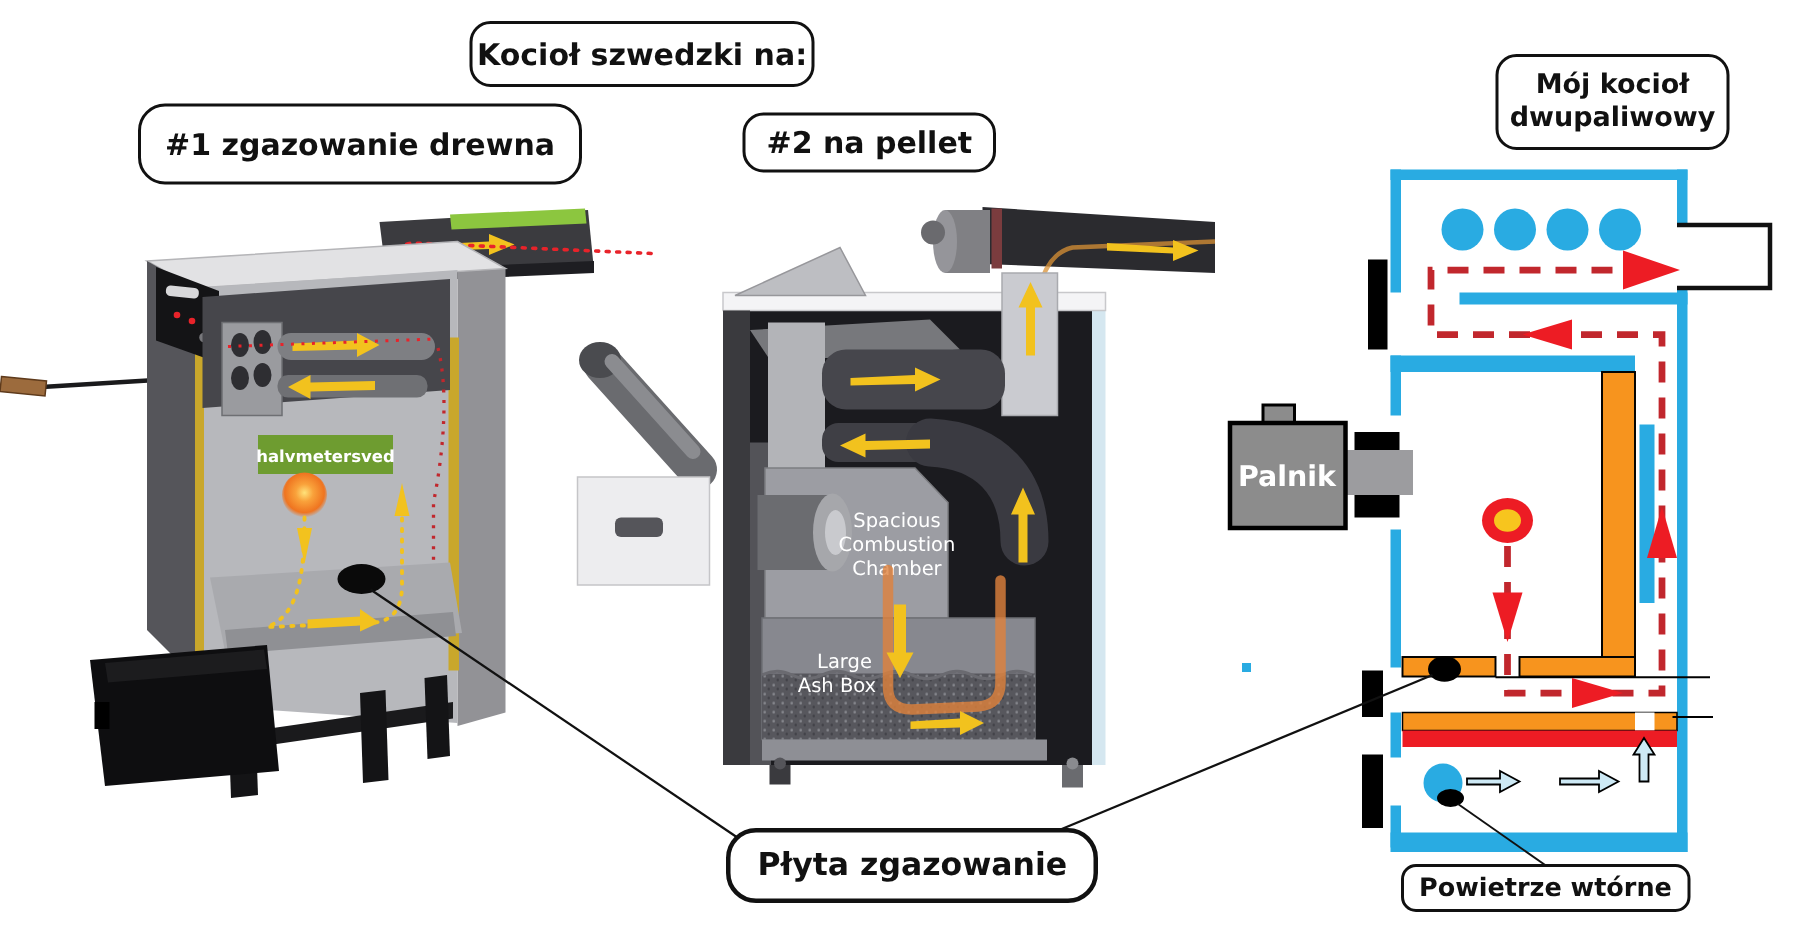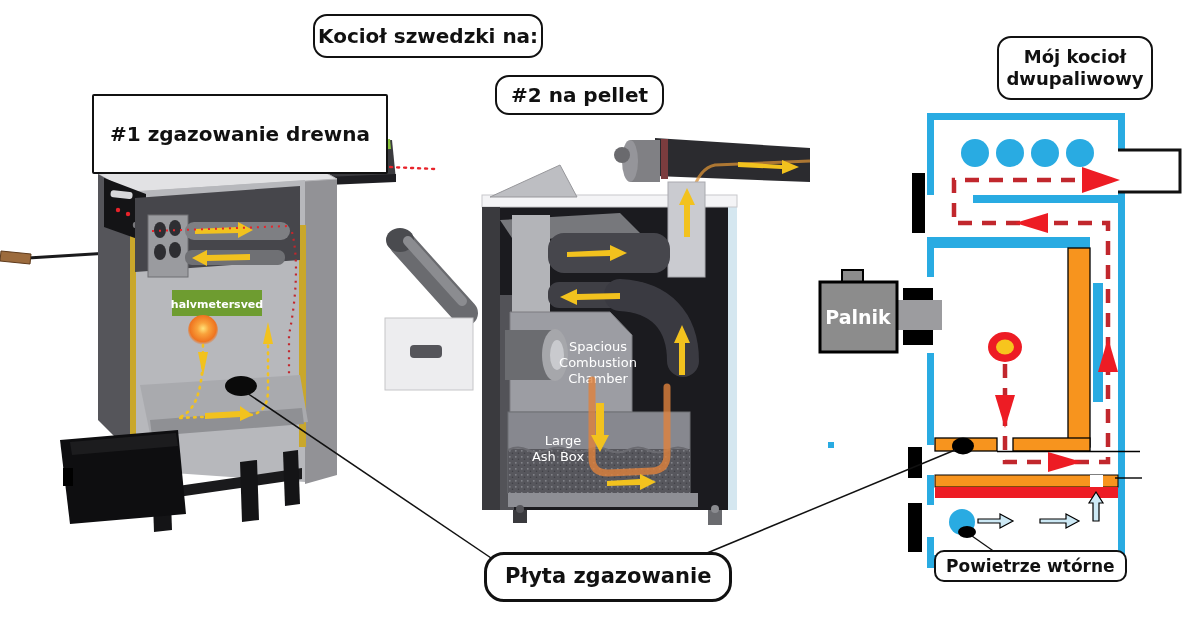--- a/index.html
+++ b/index.html
@@ -257,26 +257,26 @@
   </svg>
 
   <svg id="overlay" width="1200" height="621" viewBox="0 0 1200 621">
     <line x1="247" y1="393" x2="497" y2="562" stroke="#111" stroke-width="1.5"></line>
     <line x1="695" y1="558" x2="955" y2="450" stroke="#111" stroke-width="1.5"></line>
     <line x1="972" y1="536" x2="1032" y2="578" stroke="#111" stroke-width="1.3"></line>
   </svg>
 
   <div class="bubble" style="left:313px;top:14px;height:40px;padding:0 3px;font-size:20px;border-radius:14px;text-align:center;">Kocioł szwedzki na:</div>
 
-  <div class="bubble" style="left:92px;top:69px;height:44px;padding:16px 16px;font-size:20px;border-radius:2px;margin-top:25px;">#1 zgazowanie drewna</div>
+  <div class="bubble" style="left:92px;top:69px;height:44px;padding:3px 16px;font-size:20px;border-radius:18px;">#1 zgazowanie drewna</div>
 
   <div class="bubble" style="left:495px;top:75px;height:36px;padding:0 14px;font-size:20px;border-radius:14px;">#2 na pellet</div>
 
   <div class="bubble" style="left:956px;top:36px;width:152px;height:60px;font-size:18px;border-radius:14px;flex-direction:column;margin-left:41px;">
     <div>Mój kocioł</div>
     <div>dwupaliwowy</div>
   </div>
 
   <div class="bubble" style="left:484px;top:552px;height:44px;padding:0 18px;font-size:21px;border-width:3px;border-radius:20px;">Płyta zgazowanie</div>
 
-  <div class="bubble" style="left:934px;top:550px;height:28px;padding:0 10px;font-size:17px;border-radius:10px;">Powietrze wtórne</div>
+  <div class="bubble" style="left:934px;top:576px;height:28px;padding:0 10px;font-size:17px;border-radius:10px;">Powietrze wtórne</div>
 
 </div>
 
 </body></html>

